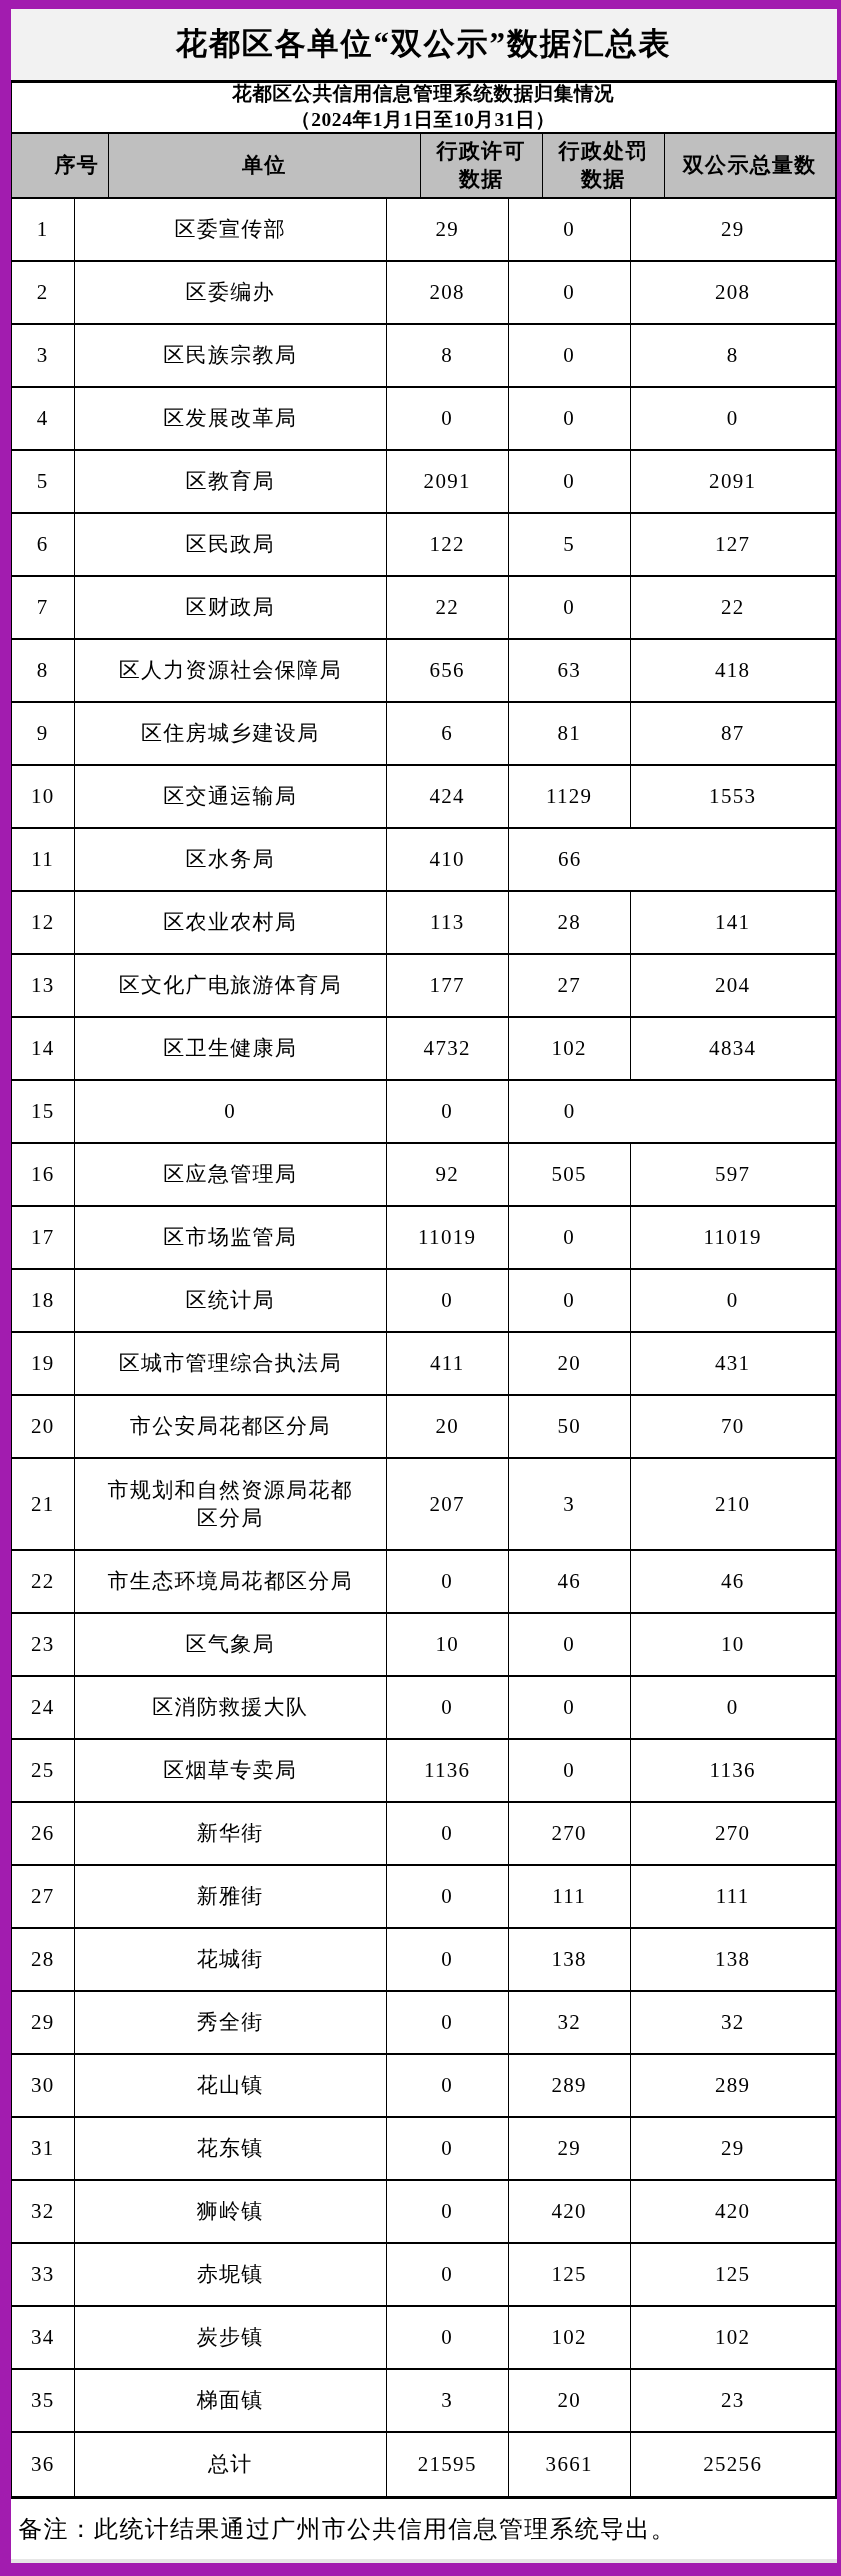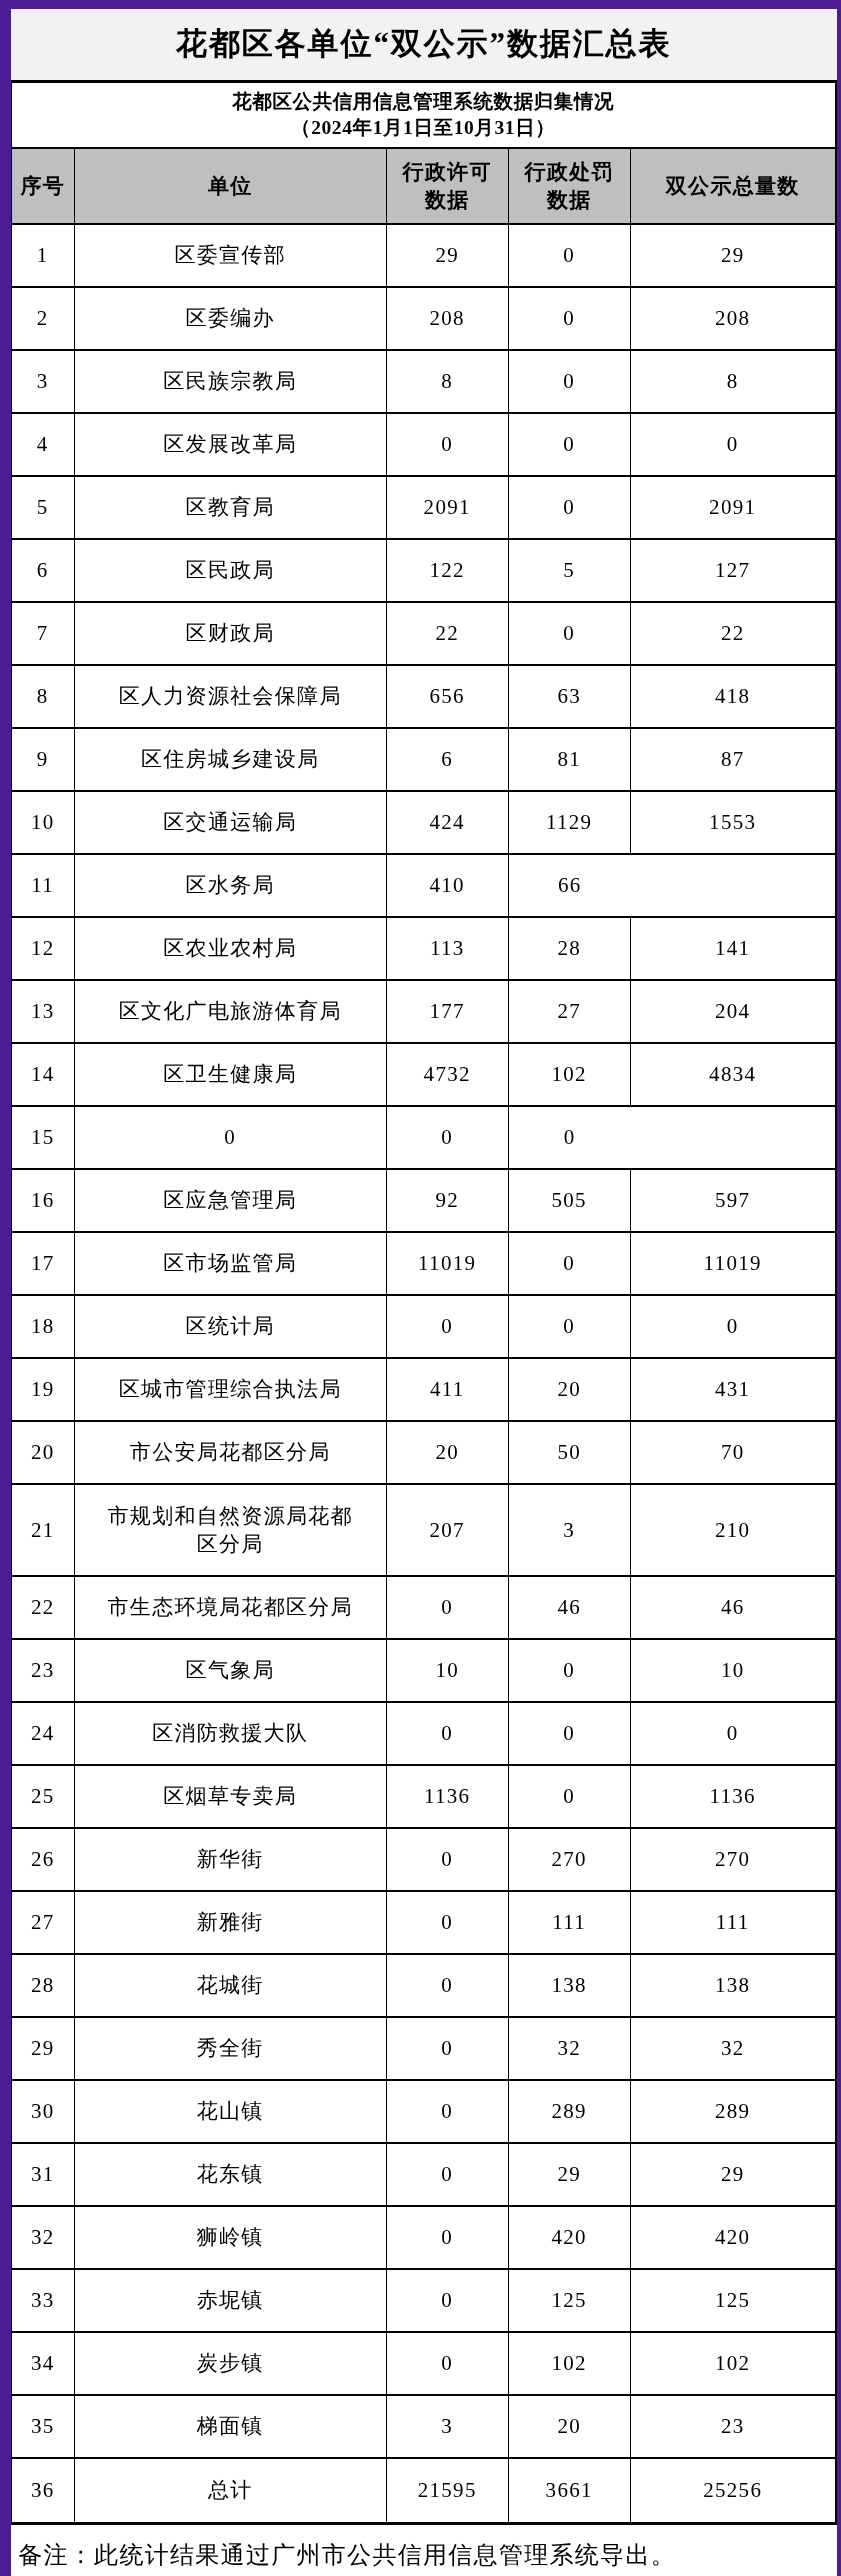--- a/index.html
+++ b/index.html
@@ -4,21 +4,21 @@
 <style>
   * { margin: 0; padding: 0; box-sizing: border-box; }
   html, body {
     background: #ffffff;
     font-family: "Liberation Serif", "DejaVu Serif", serif;
     color: #000;
   }
   .page {
     width: 842px;
     height: 2576px;
-    background: #4c1d95;
+    background: #a21caf;
     position: relative;
   }
   .sheet {
     position: absolute;
     left: 10.7px;
     top: 8.8px;
     width: 826px;
   }
   
   .title-block {
@@ -36,21 +36,21 @@
   }
   
   .tbl {
     border: 1.9px solid var(--border, #000);
     border-top-width: 3.1px;
     border-right-width: 2.5px;
     border-bottom-width: 3.1px;
     background: #fff;
   }
   .subtitle-block {
-    height: 66px;
+    height: 51px;
     border-bottom: 2.5px solid var(--border, #000);
     display: flex;
     flex-direction: column;
     align-items: center;
     justify-content: center;
     text-align: center;
   }
   .subtitle-block .s {
     font-size: 19.5px;
     font-weight: bold;
@@ -66,24 +66,25 @@
     border-right: 1.9px solid var(--border, #000);
     display: flex;
     flex-direction: column;
     align-items: center;
     justify-content: center;
     text-align: center;
     overflow: hidden;
   }
   .cell:last-child { border-right: none; }
   .header-row {
-    height: 76px;
+    height: 65px;
     border-bottom: 2.5px solid var(--border, #000);
     background: var(--header_bg, #BFBFBF);
     font-weight: bold;
+    padding-left: 34px;
   }
   .header-row .cell { font-size: 21px; letter-spacing: 1.3px; line-height: 28px; }
   .data-row {
     height: 63px;
     border-bottom: 2.5px solid var(--border, #000);
     font-size: 21px;
   }
   .data-row:last-child { border-bottom: none; }
   .data-row.tall { height: 92px; }
   .data-row .cell { letter-spacing: 1.3px; line-height: 28px; }

